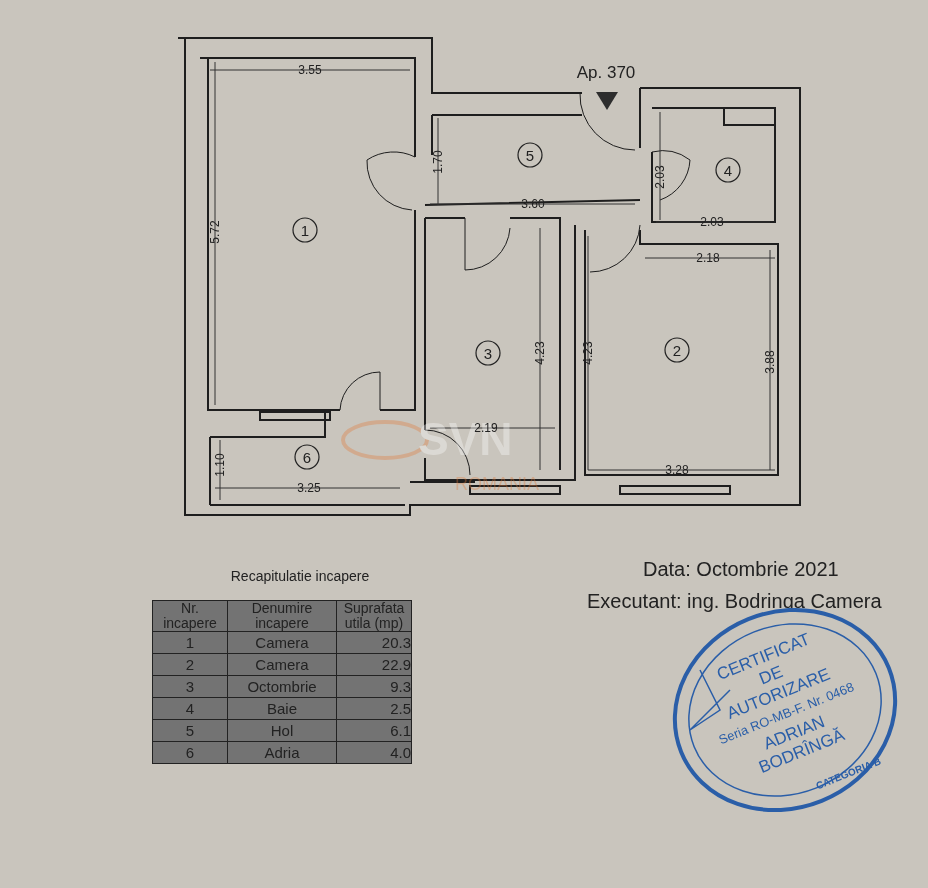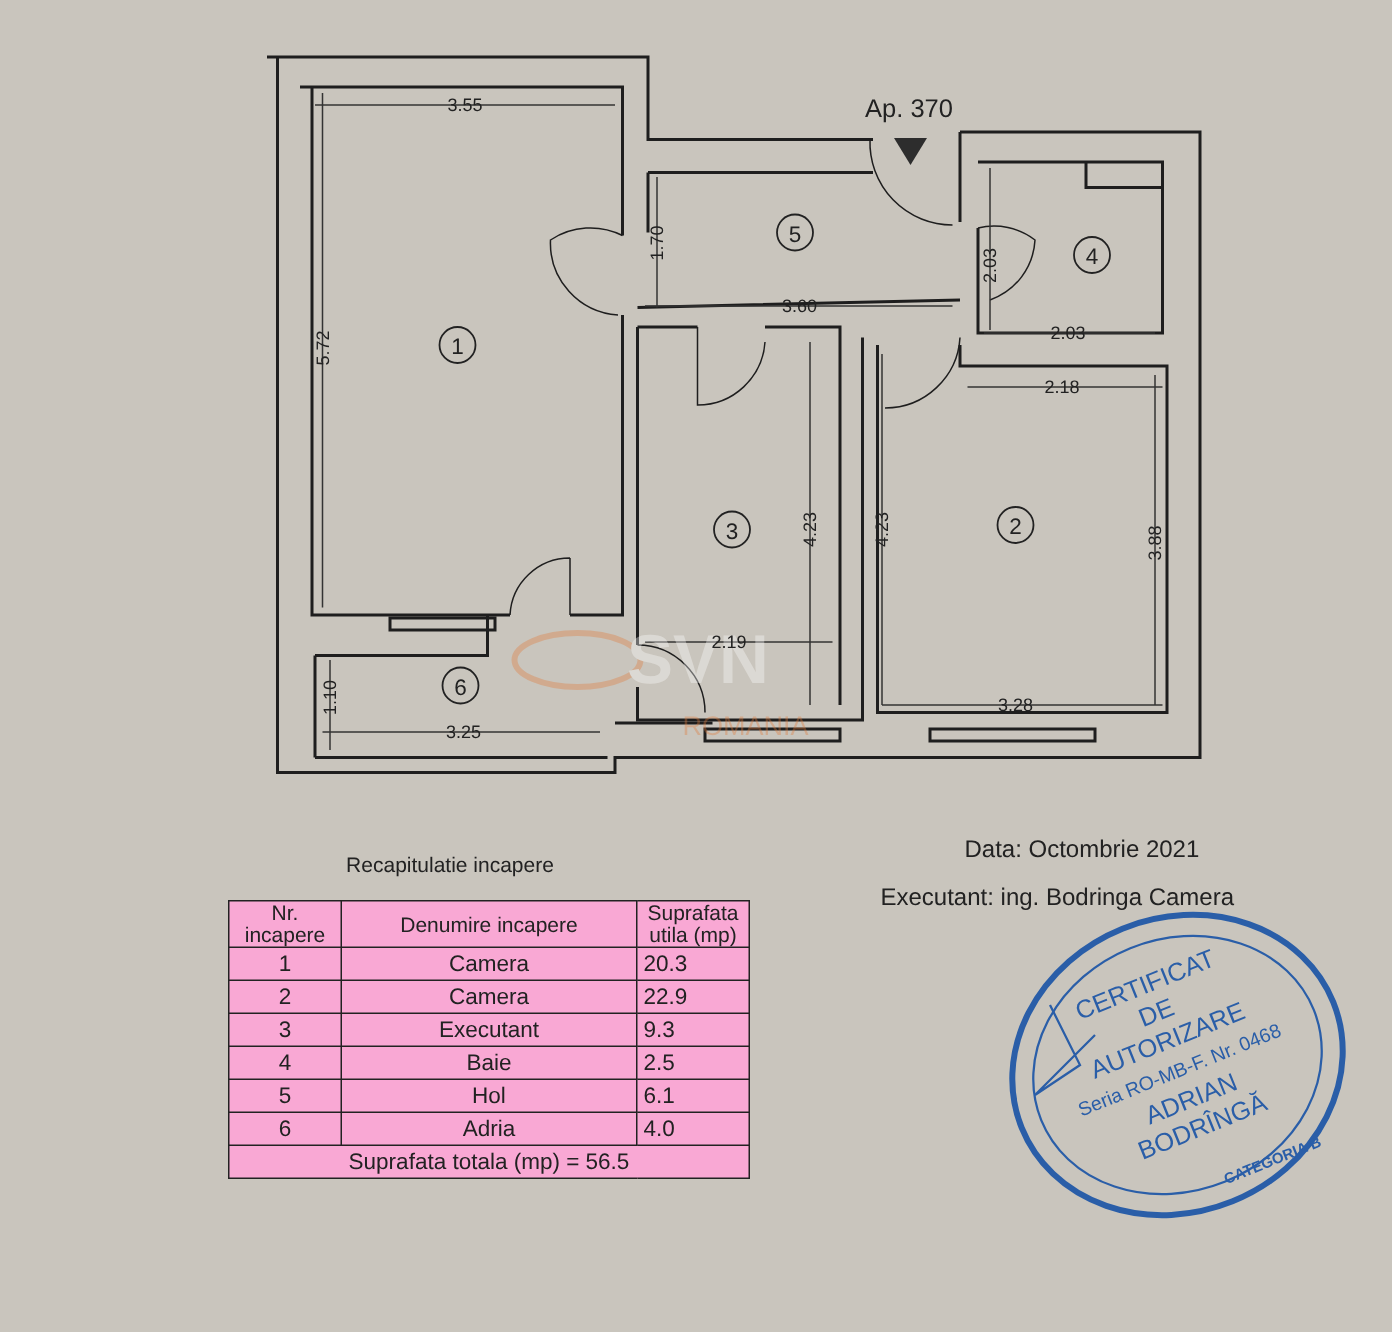--- a/index.html
+++ b/index.html
@@ -1,24 +1,24 @@
 <!DOCTYPE html>
 <html><head>
 <meta charset="utf-8">
 <style>
   html,body{margin:0;padding:0;}
   body{width:928px;height:888px;background:#c9c5bd;position:relative;overflow:hidden;font-family:"Liberation Sans",sans-serif;color:#222;}
   #plan{position:absolute;left:0;top:0;}
   .title{position:absolute;left:150px;top:568px;width:300px;text-align:center;font-size:14px;}
-  table.sum{position:absolute;left:152px;top:600px;width:348px;border-collapse:collapse;font-size:15px;background:#f9a8d4;}
+  table.sum{position:absolute;left:152px;top:600px;width:260px;border-collapse:collapse;font-size:15px;background:#737373;}
   table.sum td, table.sum th{border:1.5px solid #222;padding:0 4px;height:21px;font-weight:normal;}
   table.sum th{font-size:14px;line-height:15px;text-align:center;}
   table.sum td.c{text-align:center;}
-  table.sum td.r{text-align:left;padding-right:12px;}
-  .meta{position:absolute;font-size:16px;color:#222;}
+  table.sum td.r{text-align:right;padding-right:0;}
+  .meta{position:absolute;font-size:20px;color:#222;}
 </style>
 </head>
 <body>
 
 <svg id="plan" width="928" height="560" viewBox="0 0 928 560">
   <g fill="none" stroke="#1e1e1e" stroke-width="2">
 
     <path d="M178 38 L432 38 L432 93 L582 93 M640 88 L800 88 L800 505 L410 505 L410 515 L185 515 L185 38"></path>
 
     <path d="M200 58 L415 58 L415 157 M415 210 L415 410 L380 410 M340 410 L208 410 L208 58"></path>
@@ -124,40 +124,37 @@
         <td class="c">Camera</td>
         <td class="r">20.3</td>
       </tr>
   <tr>
         <td class="c">2</td>
         <td class="c">Camera</td>
         <td class="r">22.9</td>
       </tr>
   <tr>
         <td class="c">3</td>
-        <td class="c">Executant</td>
+        <td class="c">Octombrie</td>
         <td class="r">9.3</td>
       </tr>
   <tr>
         <td class="c">4</td>
         <td class="c">Baie</td>
         <td class="r">2.5</td>
       </tr>
   <tr>
         <td class="c">5</td>
         <td class="c">Hol</td>
         <td class="r">6.1</td>
       </tr>
   <tr>
         <td class="c">6</td>
         <td class="c">Adria</td>
         <td class="r">4.0</td>
-      </tr>
-  <tr>
-        <td colspan="3" class="c">Suprafata totala (mp) = 56.5</td>
       </tr>
 </tbody>
   </table>
 
 <div class="meta" style="left:643px;top:558px;">Data: Octombrie 2021</div>
 <div class="meta" style="left:587px;top:590px;white-space:nowrap;">Executant: ing. Bodringa  Camera</div>
 
 <svg style="position:absolute;left:660px;top:600px;" width="260" height="220">
   <g transform="rotate(-22 125 110)">
     <ellipse cx="125" cy="110" rx="112" ry="98" fill="none" stroke="#2a5ea8" stroke-width="4"></ellipse>

